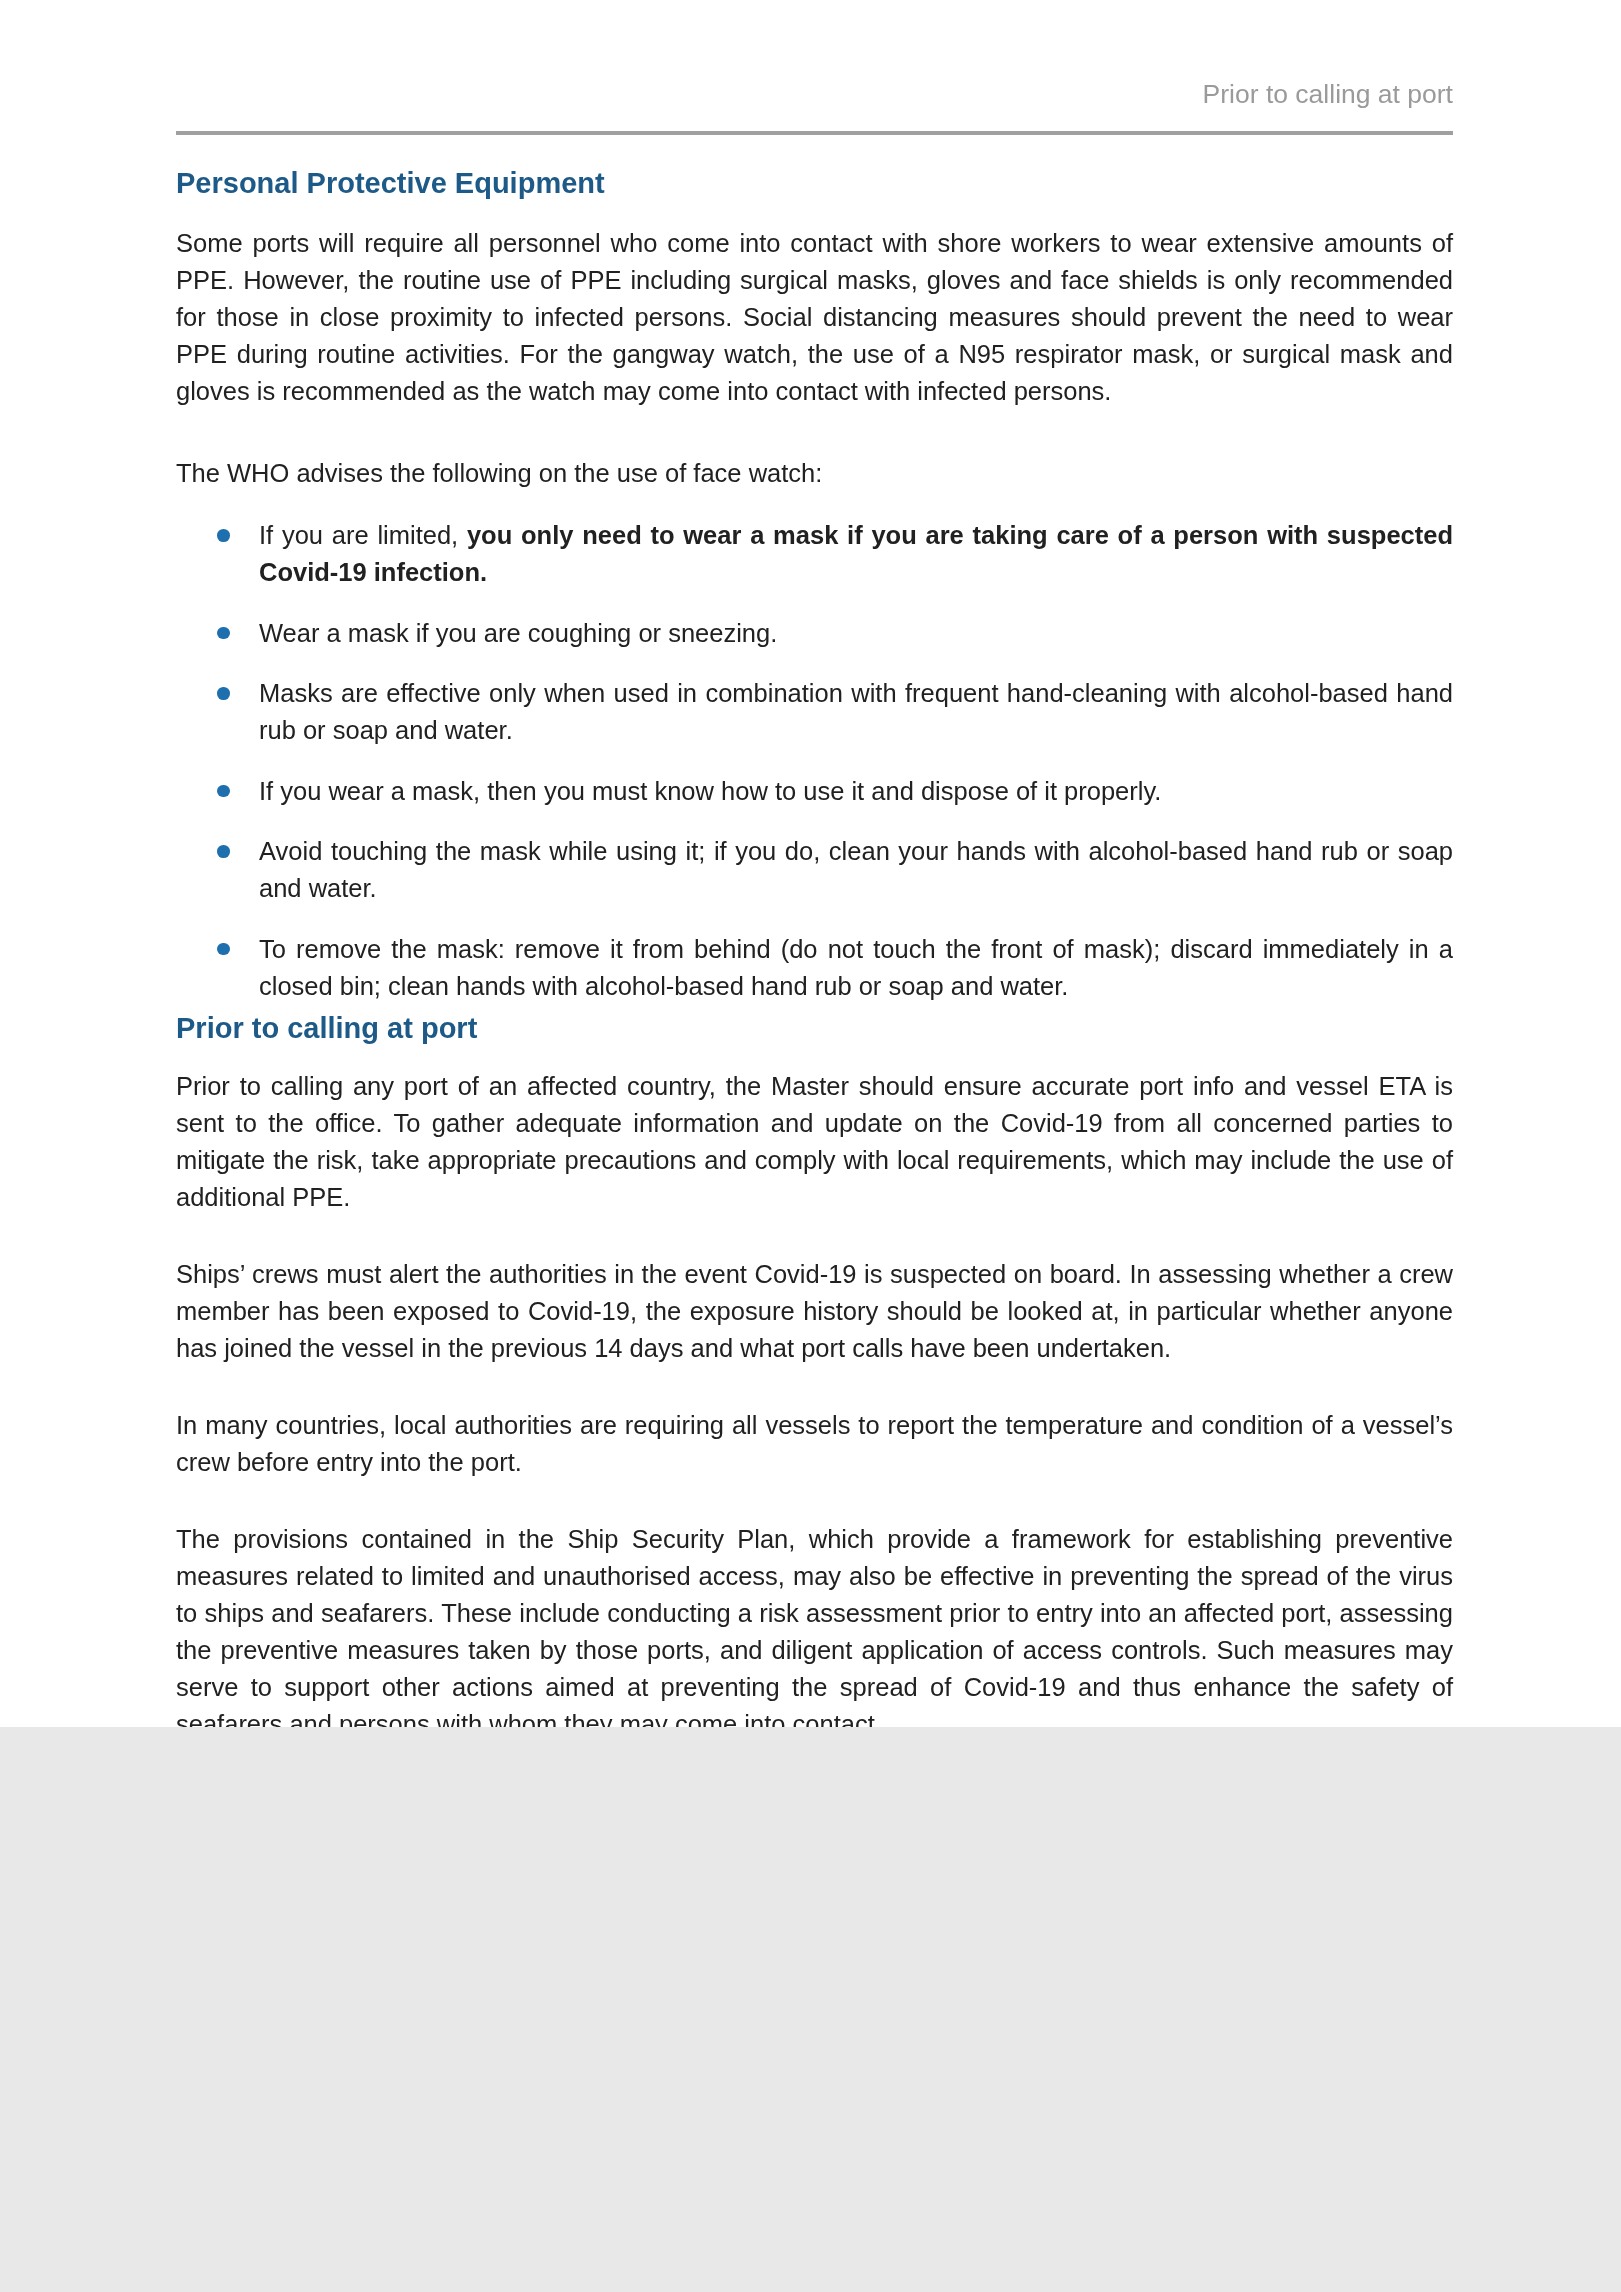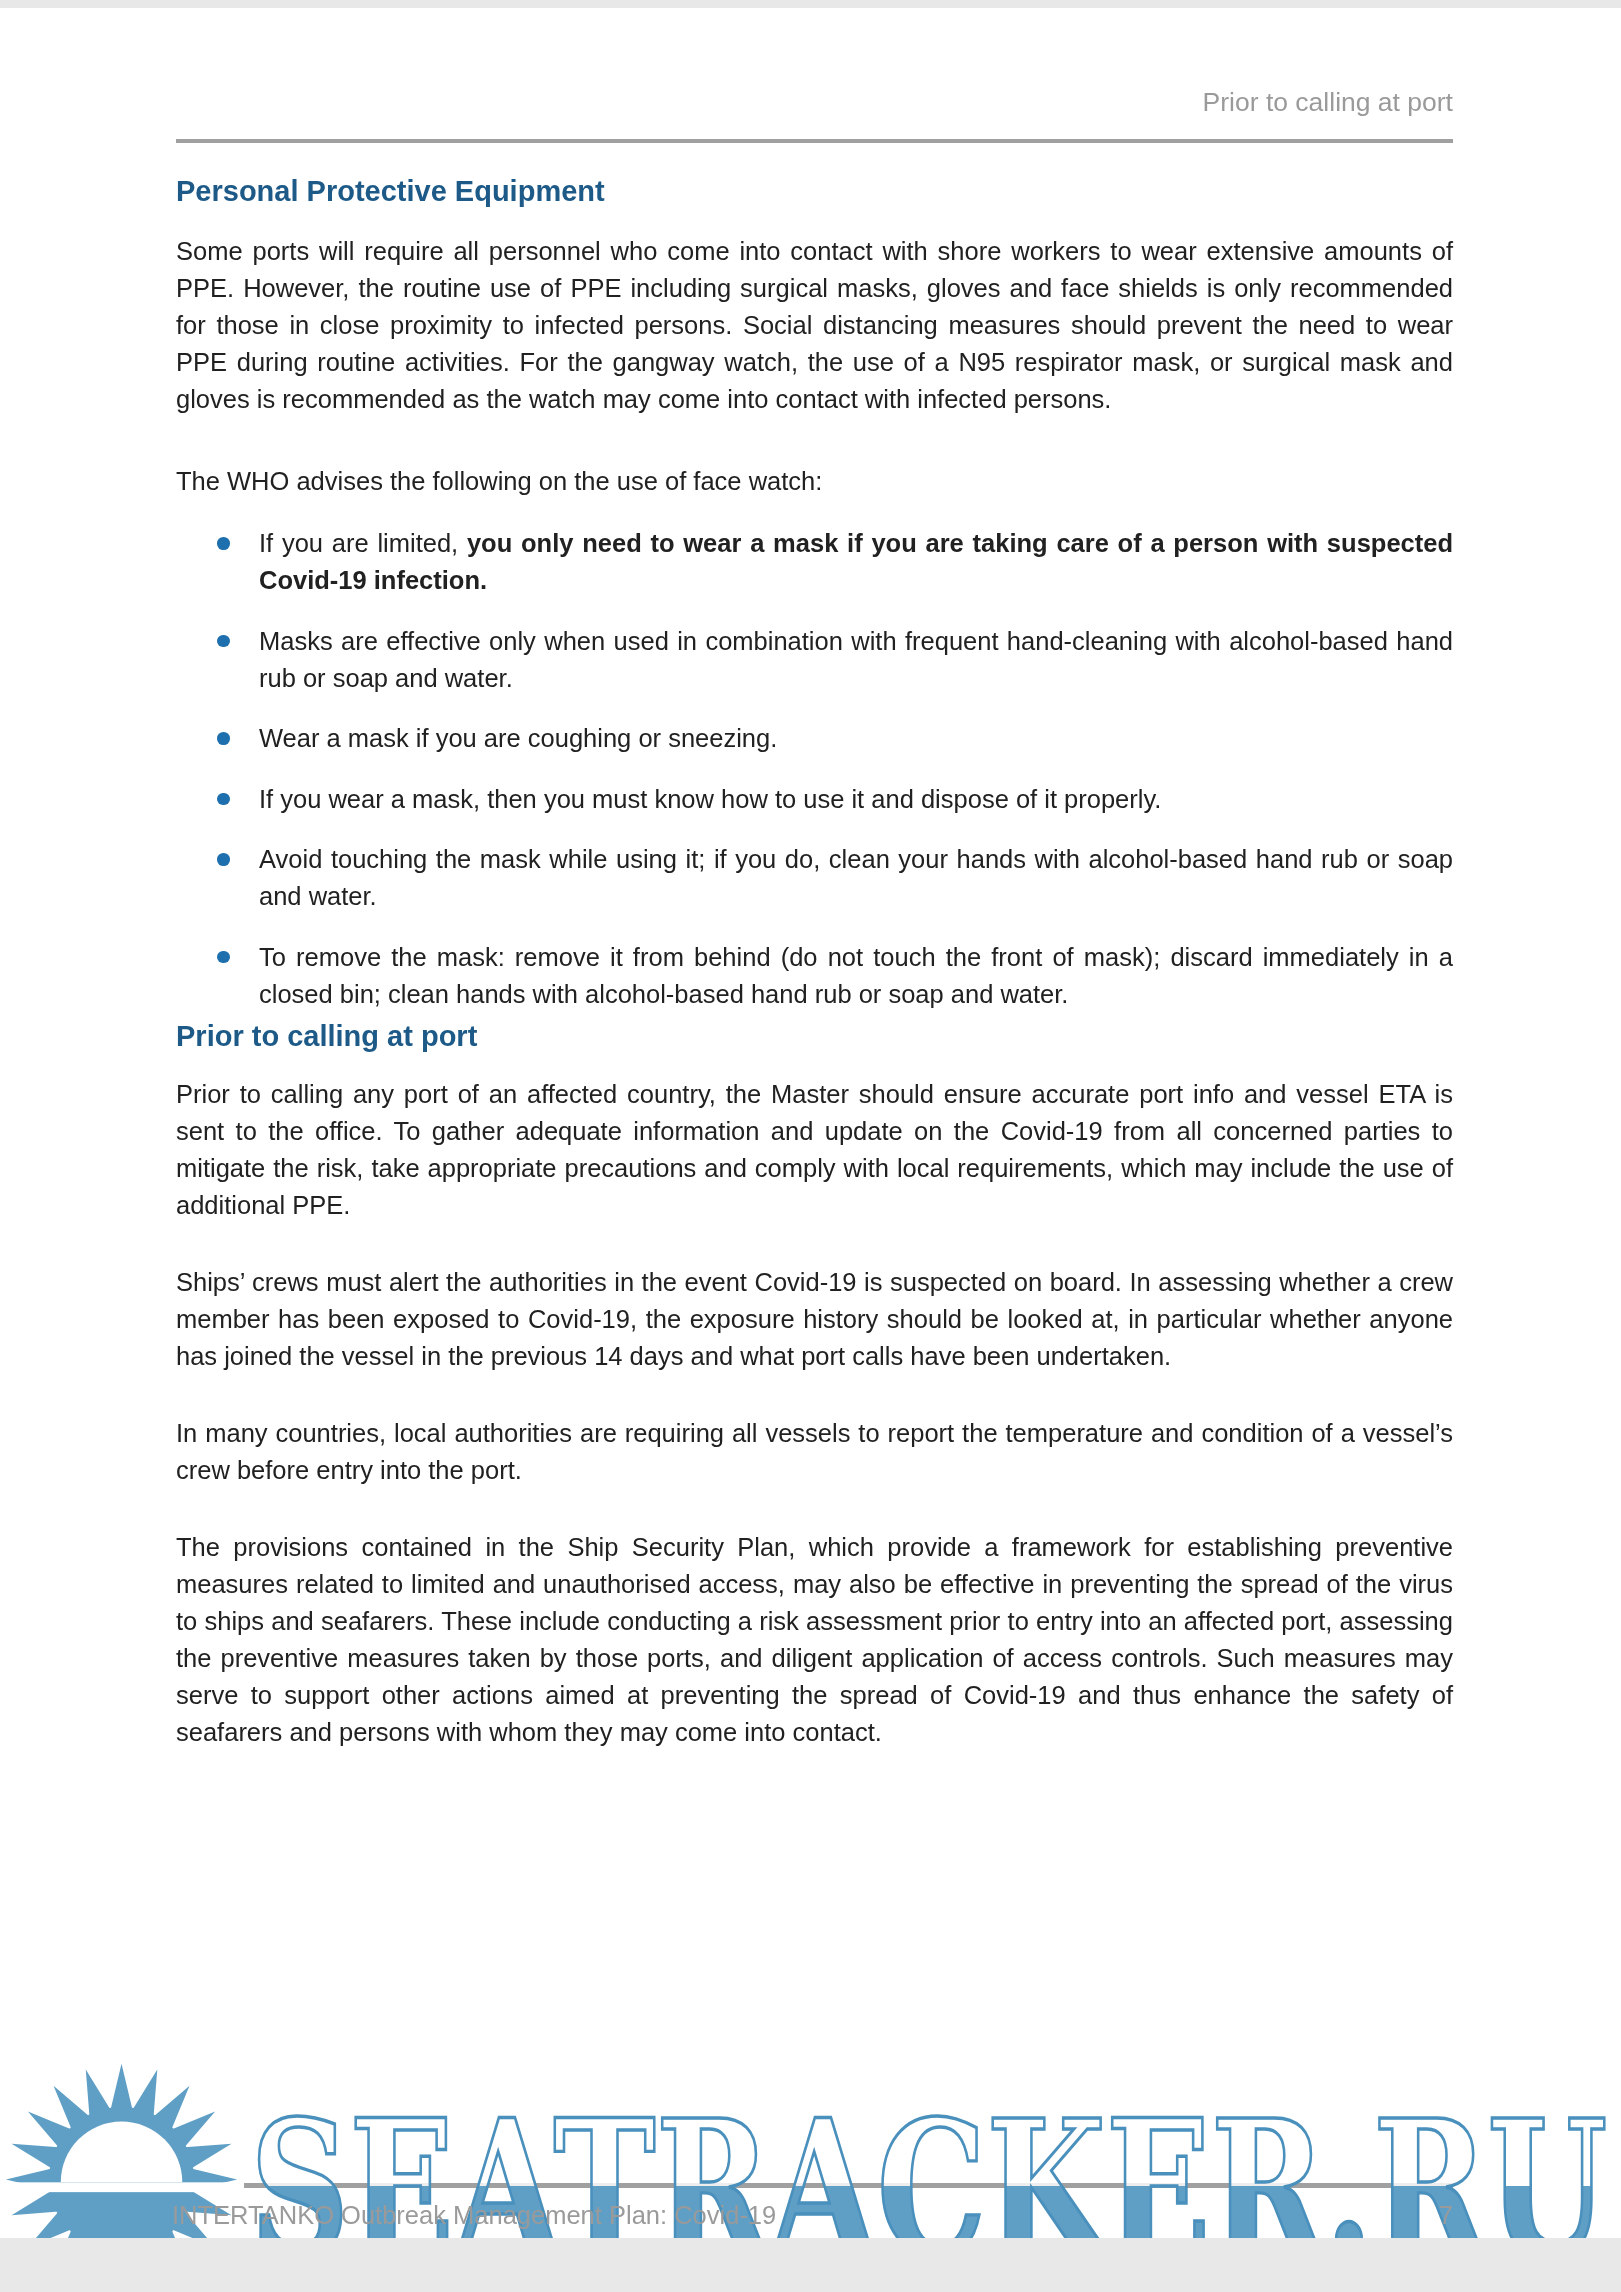--- a/index.html
+++ b/index.html
@@ -9,25 +9,25 @@
     --muted:#9a9a9a;
     --rule:#a0a0a0;
     --text:#212121;
     --wm-fill:#5f9fc6;
     --wm-outline:#4a90bd;
   }
   *{box-sizing:border-box;}
   html,body{margin:0;padding:0;background:#e8e8e8;}
   .page{
     position:relative;
-    width:1621px;height:2230px;
+    width:1621px;height:1727px;
     background:#ffffff;
     font-family:"Liberation Sans",sans-serif;
     overflow:hidden;
-    margin:8px auto;
+    margin:0 auto;
   }
   .content{position:absolute;left:176px;top:0;width:1277px;}
   .running-title{
     margin-top:80px;text-align:right;
     font-size:26.5px;line-height:29px;color:var(--muted);
   }
   .top-rule{margin-top:21.6px;height:4.9px;background:var(--rule);}
   .section-heading{
     margin:33px 0 0;font-size:29px;line-height:31px;
     font-weight:bold;color:var(--heading);
@@ -89,25 +89,25 @@
 
     <p class="para intro">The WHO advises the following on the use of face watch:</p>
 
     <ul class="bullet-list">
         <li>
           <span class="dot"></span>
           <div class="btxt"><span>If you are limited, </span><span class="b">you only need to wear a mask if you are taking care of a person with suspected Covid-19 infection.</span></div>
         </li>
         <li>
           <span class="dot"></span>
-          <div class="btxt"><span>Masks are effective only when used in combination with frequent hand-cleaning with alcohol-based hand rub or soap and water.</span></div>
+          <div class="btxt"><span>Wear a mask if you are coughing or sneezing.</span></div>
         </li>
         <li>
           <span class="dot"></span>
-          <div class="btxt"><span>Wear a mask if you are coughing or sneezing.</span></div>
+          <div class="btxt"><span>Masks are effective only when used in combination with frequent hand-cleaning with alcohol-based hand rub or soap and water.</span></div>
         </li>
         <li>
           <span class="dot"></span>
           <div class="btxt"><span>If you wear a mask, then you must know how to use it and dispose of it properly.</span></div>
         </li>
         <li>
           <span class="dot"></span>
           <div class="btxt"><span>Avoid touching the mask while using it; if you do, clean your hands with alcohol-based hand rub or soap and water.</span></div>
         </li>
         <li>

